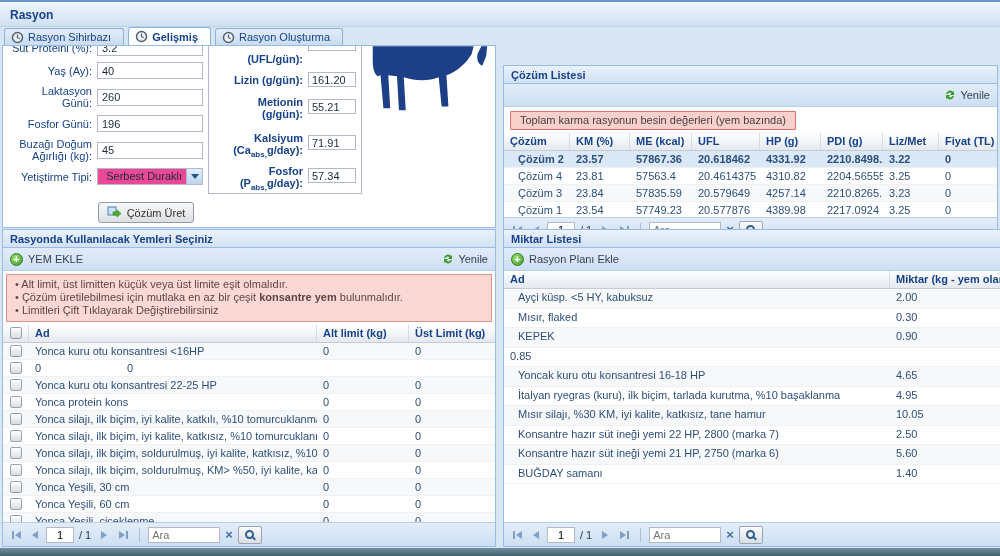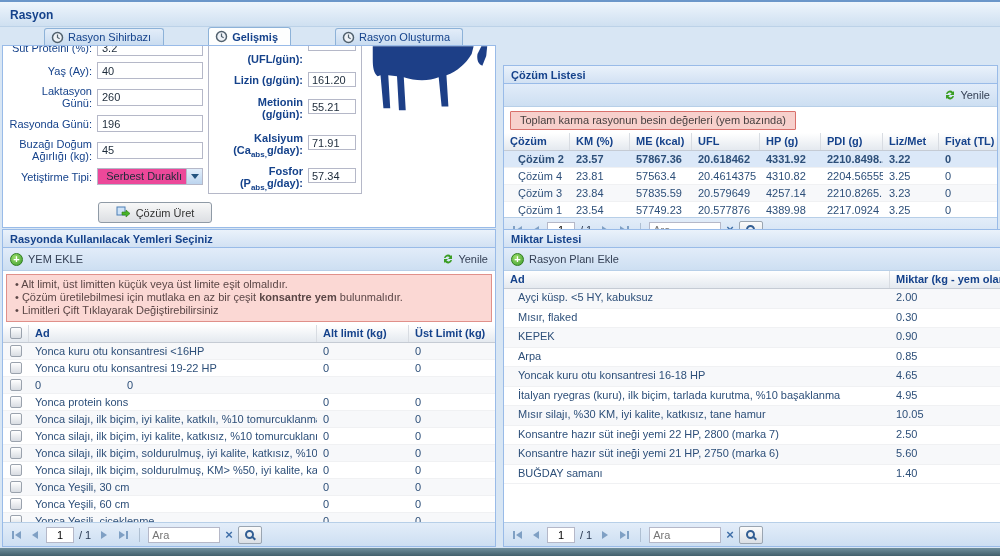--- a/index.html
+++ b/index.html
@@ -9,21 +9,21 @@
 
   
   .titlebar { height:27px; background:linear-gradient(#eef5fc,#cfe0f1); border-top:2px solid #6b96c9;
               border-bottom:1px solid #bcd2e8; color:#15428b; font-weight:bold; font-size:12px;
               padding:6px 0 0 10px; }
 
   
   .tabbar { height:18px; display:flex; gap:4px; padding-left:4px; align-items:flex-end; }
   .tab { display:flex; align-items:center; gap:4px; height:17px; padding:1px 12px 1px 6px;
          background:linear-gradient(#e3edf9,#c9dcf0); border:1px solid #8db2d8; border-bottom:none;
-         border-radius:3px 3px 0 0; color:#15428b; cursor:pointer; white-space:nowrap;margin-left:40px; }
+         border-radius:3px 3px 0 0; color:#15428b; cursor:pointer; white-space:nowrap; }
   .tab.active { background:#fdfefe; font-weight:bold; height:18px; }
   .tabicon svg { display:block; }
 
   
   .panels { position:absolute; left:0; top:45px; width:1000px; height:503px; }
   .panel { position:absolute; background:#fff; border:1px solid #99bbe8; display:flex; flex-direction:column; overflow:hidden; }
   .p-topleft  { left:2px;   top:0;     width:494px; height:183px; }
   .p-topright { left:503px; top:0;     width:495px; height:177px;margin-top:20px; }
   .p-botleft  { left:2px;   top:184px; width:494px; height:318px; }
   .p-botright { left:503px; top:184px; width:571px; height:318px; }
@@ -118,21 +118,21 @@
   .nbox { position:absolute; left:205px; top:-14px; width:154px; height:162px;
           border:1px solid #b5b8c8; background:#fff; }
   .nlab { position:absolute; left:2px; width:92px; text-align:right; color:#15428b; font-weight:bold;
           line-height:12px; }
   .nin { position:absolute; left:99px; width:48px; height:15px; border:1px solid #b5b8c8;
          font-size:11px; padding:0 3px; font-family:inherit; color:#1d2b3a; }
   sub { font-size:8px; }
 
   .cow { position:absolute; right:2px; top:0; }
 
-  .gen-btn { position:absolute; left:95px; top:156px; width:114px; height:21px;
+  .gen-btn { position:absolute; left:95px; top:156px; width:96px; height:21px;
              border:1px solid #8f9aa6; border-radius:3px; background:linear-gradient(#f8f8f8,#dcdfe3);
              display:flex; align-items:center; justify-content:center; gap:5px; cursor:pointer;
              font-family:inherit; font-size:11px; color:#333; }
 
   .bottom-strip { position:absolute; left:0; bottom:0; width:1000px; height:8px;
                   background:linear-gradient(#6f8f9d,#42606c); }
 </style>
 </head>
 <body>
 
@@ -185,21 +185,21 @@
 
           <div class="frow">
                 <div class="flabel">Yaş (Ay):</div>
                 <input class="finput" value="40" style="">
               </div>
               <div class="frow">
                 <div class="flabel">Laktasyon Günü:</div>
                 <input class="finput" value="260" style="">
               </div>
               <div class="frow">
-                <div class="flabel">Rasyonda Günü:</div>
+                <div class="flabel">Fosfor Günü:</div>
                 <input class="finput" value="196" style="">
               </div>
               <div class="frow">
                 <div class="flabel">Buzağı Doğum Ağırlığı (kg):</div>
                 <input class="finput" value="45" style="">
               </div>
             </div>
           <div class="frow">
             <div class="flabel">Yetiştirme Tipi:</div>
             <div class="selbox">
@@ -385,28 +385,28 @@
               <span class="cbox"></span>
             </div>
             <div class="f-name">Yonca kuru otu konsantresi &lt;16HP</div>
             <div class="f-alt">0</div>
             <div class="f-ust">0</div>
           </div>
           <div class="grow feed-row">
             <div class="f-cb">
               <span class="cbox"></span>
             </div>
-            <div class="f-name">Yonca kuru otu konsantresi 19-22 HP</div>
-            <div class="f-alt">0</div>
-            <div class="f-ust">0</div>
-          </div>
-          <div class="grow feed-row">
-            <div class="f-cb">
-              <span class="cbox"></span>
-            </div>
+            <div class="f-alt">0</div>
+            <div class="f-ust">0</div>
+          </div>
+          <div class="grow feed-row">
+            <div class="f-cb">
+              <span class="cbox"></span>
+            </div>
+            <div class="f-name">Yonca kuru otu konsantresi 22-25 HP</div>
             <div class="f-alt">0</div>
             <div class="f-ust">0</div>
           </div>
           <div class="grow feed-row">
             <div class="f-cb">
               <span class="cbox"></span>
             </div>
             <div class="f-name">Yonca protein kons</div>
             <div class="f-alt">0</div>
             <div class="f-ust">0</div>
@@ -523,21 +523,20 @@
           </div>
           <div class="grow amt-row">
             <div class="a-name">Mısır, flaked</div>
             <div class="a-amt">0.30</div>
           </div>
           <div class="grow amt-row">
             <div class="a-name">KEPEK</div>
             <div class="a-amt">0.90</div>
           </div>
           <div class="grow amt-row">
-            <div class="a-name">Arpa</div>
             <div class="a-amt">0.85</div>
           </div>
           <div class="grow amt-row">
             <div class="a-name">Yoncak kuru otu konsantresi 16-18 HP</div>
             <div class="a-amt">4.65</div>
           </div>
           <div class="grow amt-row">
             <div class="a-name">İtalyan ryegras (kuru), ilk biçim, tarlada kurutma, %10 başaklanma</div>
             <div class="a-amt">4.95</div>
           </div>

